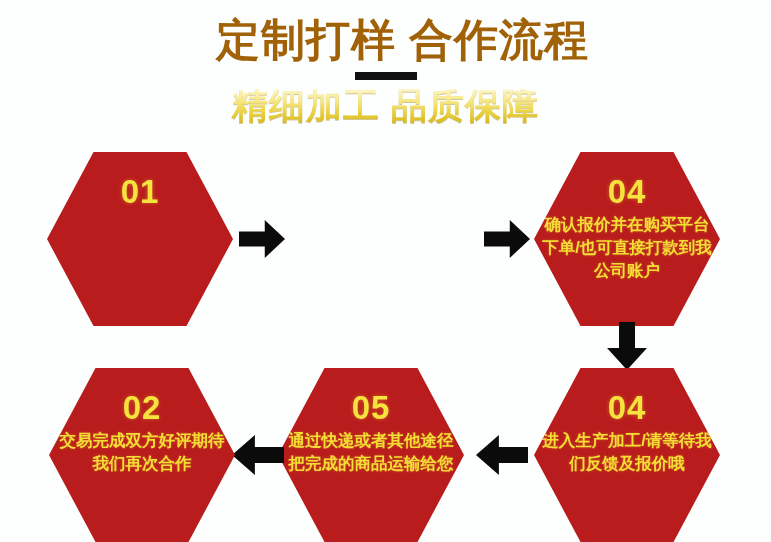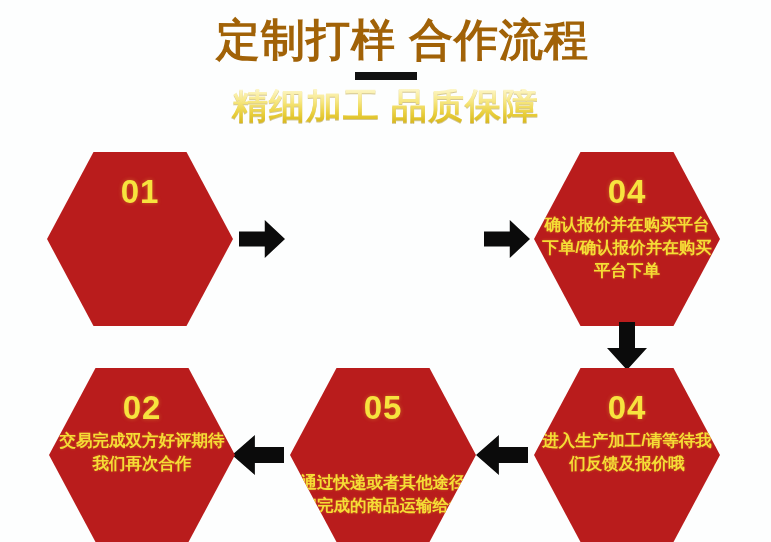--- a/index.html
+++ b/index.html
@@ -107,21 +107,21 @@
     text-shadow: 0 0 3px rgba(245,221,53,0.3);
     word-break: break-all;
   }
   .hex-text.wide { width: 178px; }
 
   
   .hex-01 { left: 47px;  top: 20px; }
   .hex-02 { left: 283px; top: 20px; }
   .hex-03 { left: 534px; top: 20px; }
   .hex-04 { left: 534px; top: 236px; }
-  .hex-05 { left: 290px; top: 236px; gap: 42px; }
+  .hex-05 { left: 278px; top: 236px; }
   .hex-06 { left: 49px;  top: 236px; }
 
   
   .arrow {
     position: absolute;
     background: #0b0b0b;
   }
   .arrow-right {
     width: 46px;
     height: 38px;
@@ -162,21 +162,21 @@
     <div class="hex-num">01</div>
   </div>
 
   <div class="arrow arrow-right arrow-a"></div>
 
 
   <div class="arrow arrow-right arrow-b"></div>
 
   <div class="hex hex-03">
     <div class="hex-num">04</div>
-    <div class="hex-text wide">确认报价并在购买平台下单/确认报价并在购买平台下单</div>
+    <div class="hex-text wide">确认报价并在购买平台下单/也可直接打款到我公司账户</div>
   </div>
 
   <div class="arrow arrow-down arrow-c"></div>
 
   <div class="hex hex-04">
     <div class="hex-num">04</div>
     <div class="hex-text wide">进入生产加工/请等待我们反馈及报价哦</div>
   </div>
 
   <div class="arrow arrow-left arrow-d"></div>

